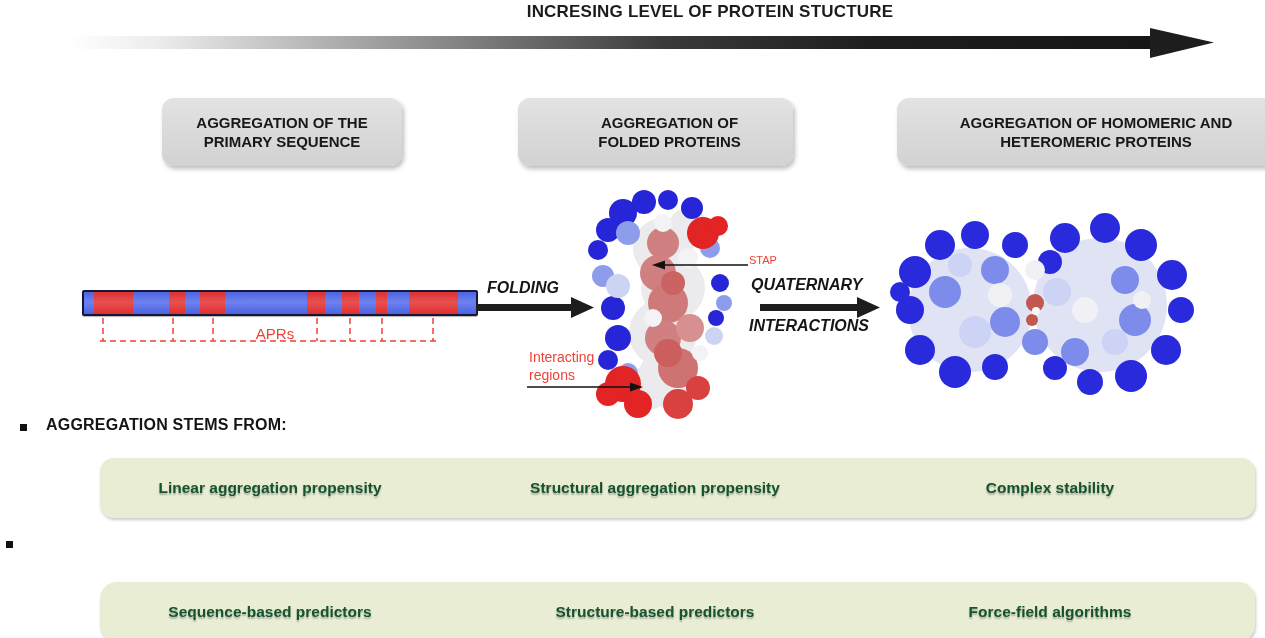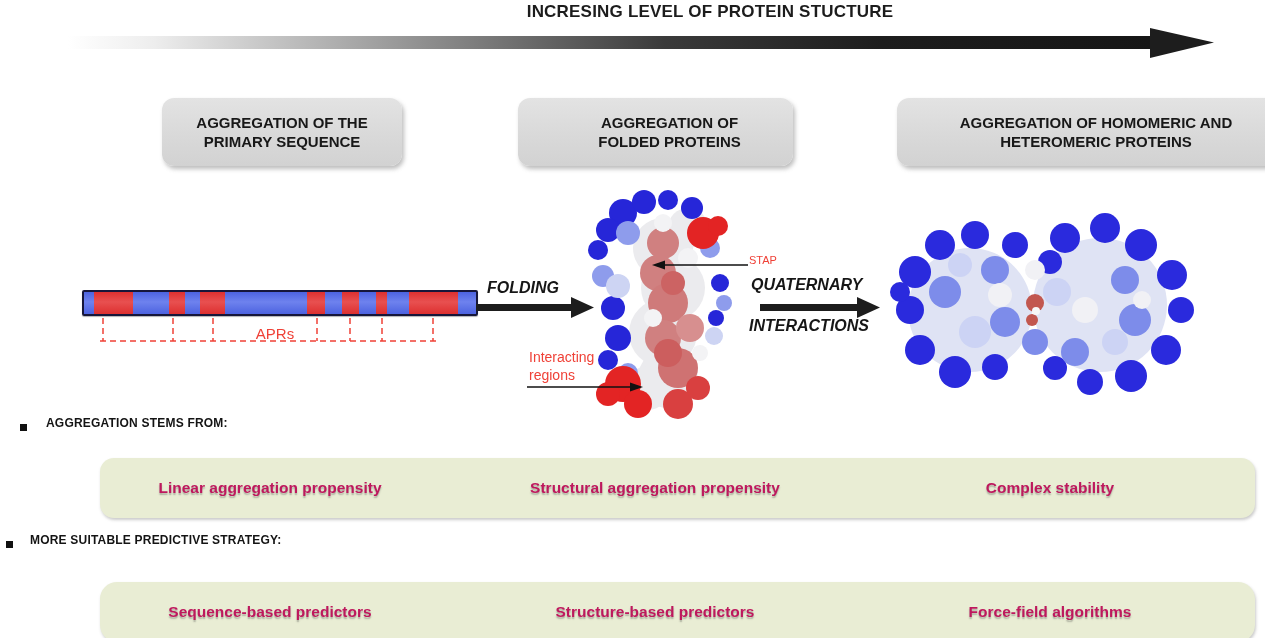--- a/index.html
+++ b/index.html
@@ -29,28 +29,28 @@
     left:82px;top:290px;width:392px;height:22px;
     border:2px solid #16163a;border-radius:2px;display:flex;overflow:hidden;
     box-shadow:0 1px 1px rgba(0,0,0,.3);
   }
   .seq-bar .seg{height:100%;}
   
   .trans-label{font-size:16px;font-weight:bold;color:#161616;font-style:italic;}
   .red-note{font-size:14px;color:#ef4137;line-height:1.25;}
   
   .bullet{width:7px;height:7px;background:#111;}
-  .section-heading{font-size:12px;font-weight:bold;color:#141414;letter-spacing:.2px;}
+  .section-heading{font-size:16px;font-weight:bold;color:#141414;letter-spacing:.2px;}
   .green-box{
     left:100px;width:1155px;height:60px;border-radius:14px;background:#e9edd4;
     box-shadow:1px 2px 3px rgba(140,140,140,.45);
   }
   .green-box .item{
     position:absolute;top:0;height:60px;width:340px;display:flex;align-items:center;justify-content:center;
-    font-size:15.5px;font-weight:bold;color:#be185d;text-shadow:0 1.5px 1.5px rgba(60,60,60,.35);
+    font-size:15.5px;font-weight:bold;color:#14532d;text-shadow:0 1.5px 1.5px rgba(60,60,60,.35);
   }
   .green-box .item:nth-child(1){left:0;}
   .green-box .item:nth-child(2){left:385px;}
   .green-box .item:nth-child(3){left:780px;}
   svg{display:block;}
 </style>
 </head>
 <body>
 
 <div class="canvas">
@@ -249,20 +249,19 @@
 
   <div class="abs bullet" style="left:20px;top:424px;"></div>
   <div class="abs section-heading" style="left:46px;top:416px;">AGGREGATION STEMS FROM:</div>
   <div class="abs green-box" style="top:458px;">
       <div class="item">Linear aggregation propensity</div>
       <div class="item">Structural aggregation propensity</div>
       <div class="item">Complex stability</div>
     </div>
 
   <div class="abs bullet" style="left:6px;top:541px;"></div>
-  <div class="abs section-heading" style="left:30px;top:533px;">MORE SUITABLE PREDICTIVE STRATEGY:</div>
   <div class="abs green-box" style="top:582px;border-radius:17px;">
       <div class="item">Sequence-based predictors</div>
       <div class="item">Structure-based predictors</div>
       <div class="item">Force-field algorithms</div>
     </div>
 
 </div>
 
 </body></html>

